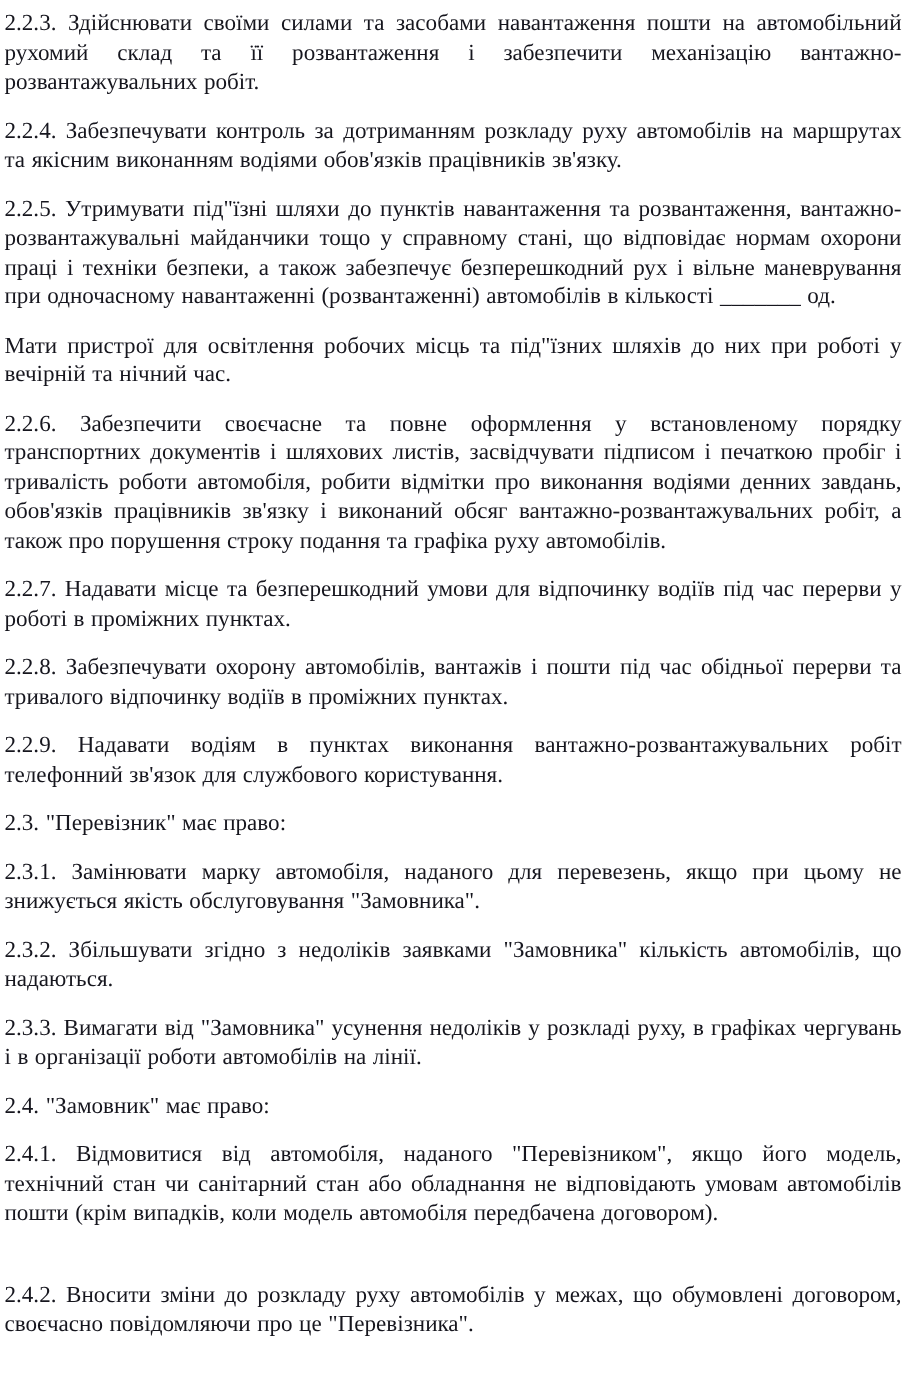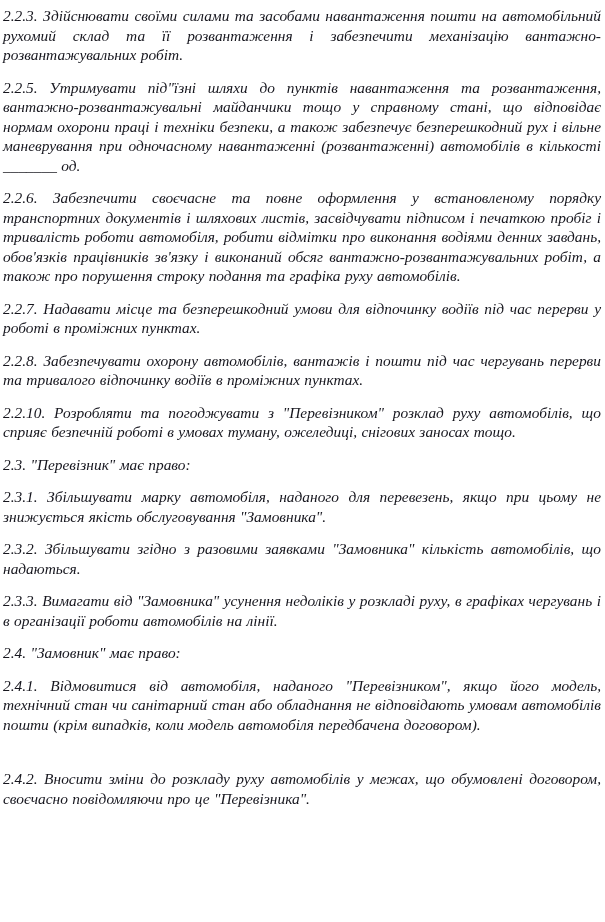--- a/index.html
+++ b/index.html
@@ -13,44 +13,45 @@
     box-sizing: border-box;
     padding: 6px 4px 6px 3px;
     background: #ffffff;
     font-family: "Liberation Serif", "DejaVu Serif", serif;
     font-size: 15.4px;
     line-height: 19.5px;
     color: #16161e;
   }
   .content {
     width: 100%;
-    font-style: italic;
   }
   .para {
     margin: 0 0 13px 0;
     text-align: justify;
     word-spacing: 0.5px;
   }
   .para:last-child {
     margin-bottom: 0;
     margin-top: 35px;
   }
 </style>
 </head>
 <body>
 
 <div class="page">
   <div class="content">
       <p class="para">2.2.3. Здійснювати своїми силами та засобами навантаження пошти на автомобільний рухомий склад та її розвантаження і забезпечити механізацію вантажно-розвантажувальних робіт.</p>
+      <p class="para">2.2.4. Забезпечувати контроль за дотриманням розкладу руху автомобілів на маршрутах та якісним виконанням водіями обов'язків працівників зв'язку.</p>
       <p class="para">2.2.5. Утримувати під"їзні шляхи до пунктів навантаження та розвантаження, вантажно-розвантажувальні майданчики тощо у справному стані, що відповідає нормам охорони праці і техніки безпеки, а також забезпечує безперешкодний рух і вільне маневрування при одночасному навантаженні (розвантаженні) автомобілів в кількості _______ од.</p>
+      <p class="para">Мати пристрої для освітлення робочих місць та під"їзних шляхів до них при роботі у вечірній та нічний час.</p>
       <p class="para">2.2.6. Забезпечити своєчасне та повне оформлення у встановленому порядку транспортних документів і шляхових листів, засвідчувати підписом і печаткою пробіг і тривалість роботи автомобіля, робити відмітки про виконання водіями денних завдань, обов'язків працівників зв'язку і виконаний обсяг вантажно-розвантажувальних робіт, а також про порушення строку подання та графіка руху автомобілів.</p>
       <p class="para">2.2.7. Надавати місце та безперешкодний умови для відпочинку водіїв під час перерви у роботі в проміжних пунктах.</p>
-      <p class="para">2.2.8. Забезпечувати охорону автомобілів, вантажів і пошти під час чергувань перерви та тривалого відпочинку водіїв в проміжних пунктах.</p>
-      <p class="para">2.2.10. Розробляти та погоджувати з "Перевізником" розклад руху автомобілів, що сприяє безпечній роботі в умовах туману, ожеледиці, снігових заносах тощо.</p>
+      <p class="para">2.2.8. Забезпечувати охорону автомобілів, вантажів і пошти під час обідньої перерви та тривалого відпочинку водіїв в проміжних пунктах.</p>
+      <p class="para">2.2.9. Надавати водіям в пунктах виконання вантажно-розвантажувальних робіт телефонний зв'язок для службового користування.</p>
       <p class="para">2.3. "Перевізник" має право:</p>
-      <p class="para">2.3.1. Збільшувати марку автомобіля, наданого для перевезень, якщо при цьому не знижується якість обслуговування "Замовника".</p>
-      <p class="para">2.3.2. Збільшувати згідно з разовими заявками "Замовника" кількість автомобілів, що надаються.</p>
+      <p class="para">2.3.1. Замінювати марку автомобіля, наданого для перевезень, якщо при цьому не знижується якість обслуговування "Замовника".</p>
+      <p class="para">2.3.2. Збільшувати згідно з недоліків заявками "Замовника" кількість автомобілів, що надаються.</p>
       <p class="para">2.3.3. Вимагати від "Замовника" усунення недоліків у розкладі руху, в графіках чергувань і в організації роботи автомобілів на лінії.</p>
       <p class="para">2.4. "Замовник" має право:</p>
       <p class="para">2.4.1. Відмовитися від автомобіля, наданого "Перевізником", якщо його модель, технічний стан чи санітарний стан або обладнання не відповідають умовам автомобілів пошти (крім випадків, коли модель автомобіля передбачена договором).</p>
       <p class="para">2.4.2. Вносити зміни до розкладу руху автомобілів у межах, що обумовлені договором, своєчасно повідомляючи про це "Перевізника".</p>
     </div>
 </div>
 
 </body></html>

